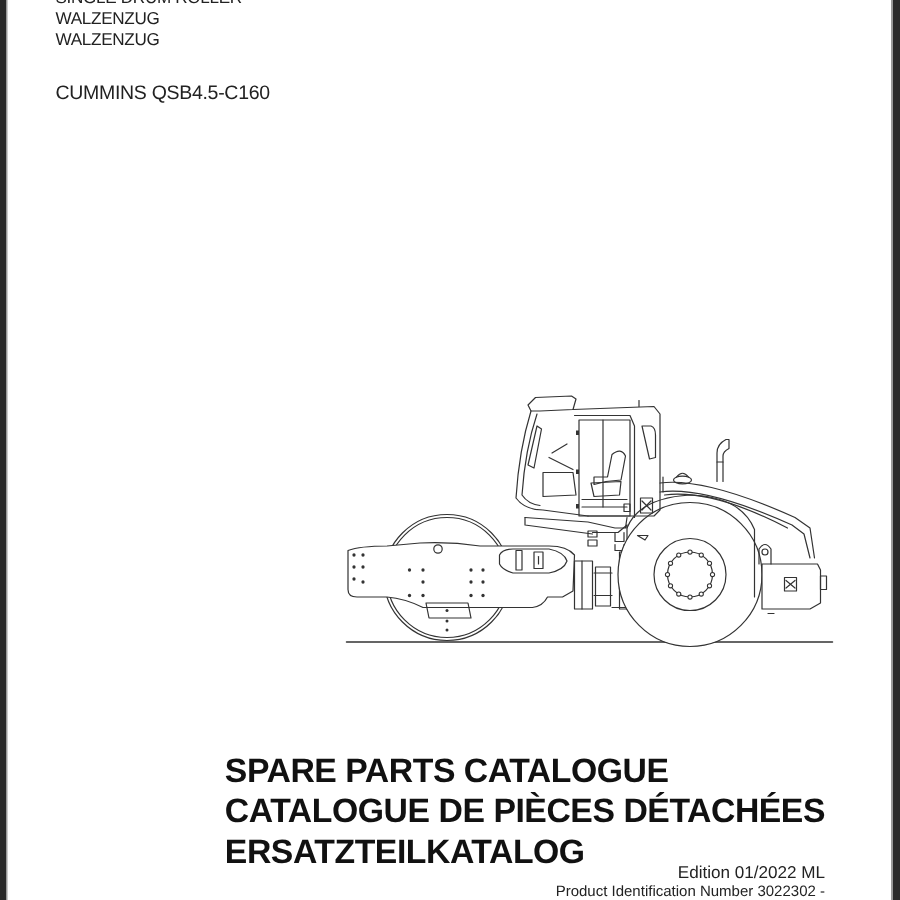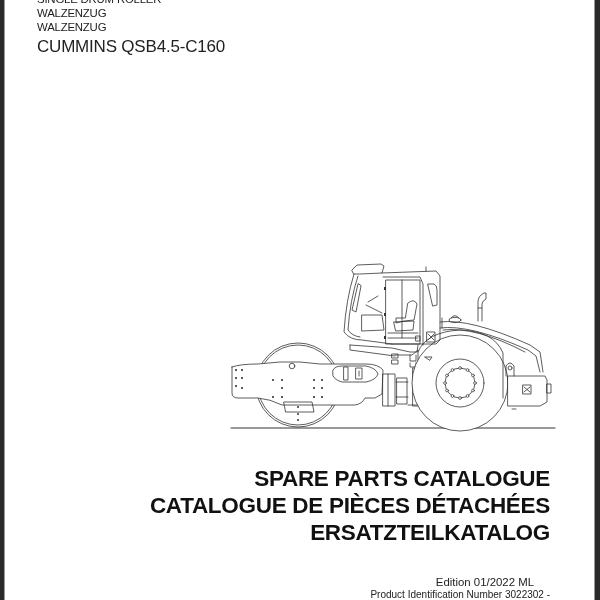--- a/index.html
+++ b/index.html
@@ -9,29 +9,29 @@
     font-family: "Liberation Sans", "DejaVu Sans", sans-serif;
     color: #1a1a1a;
   }
   .edge-left { position: absolute; left: 0; top: 0; width: 4px; height: 600px; background: #2a2a2a; }
   .edge-left::after { content: ""; position: absolute; right: -1px; top: 0; width: 1px; height: 600px; background: #9a9a9a; }
   .edge-right { position: absolute; right: 0; top: 0; width: 5px; height: 600px; background: #2a2a2a; }
   .edge-right::before { content: ""; position: absolute; left: -1px; top: 0; width: 1px; height: 600px; background: #9a9a9a; }
 
   .header-block { position: absolute; left: 37px; top: -8px; font-size: 11.4px; line-height: 14px; color: #222; }
   .header-block .line { display: block; white-space: nowrap; letter-spacing: -0.2px; }
-  .engine-block { position: absolute; left: 37px; top: 40px; font-size: 17px; line-height: 14px; color: #222; }
+  .engine-block { position: absolute; left: 37px; top: 55px; font-size: 13px; line-height: 14px; color: #222; }
   .engine-block .line { display: block; white-space: nowrap; letter-spacing: -0.2px; }
 
   .illustration { position: absolute; left: 220px; top: 250px; width: 340px; height: 190px; }
 
-  .titles { position: absolute; right: 50px; top: 465px; text-align: right; }
+  .titles { position: absolute; right: 50px; top: 500px; text-align: left; }
   .titles .t { display: block; font-weight: bold; font-size: 22.5px; line-height: 27px; color: #111; white-space: nowrap; letter-spacing: -0.3px; }
 
-  .edition { position: absolute; right: 66px; top: 576px; font-size: 11.4px; color: #222; white-space: nowrap; text-align: right; padding-left: 42px; }
+  .edition { position: absolute; right: 50px; top: 576px; font-size: 11.4px; color: #222; white-space: nowrap; text-align: right; padding-left: 42px; }
   .pin { position: absolute; right: 50px; top: 589px; font-size: 10px; color: #222; white-space: nowrap; text-align: right; }
 </style>
 </head>
 <body>
 
 <div class="edge-left"></div>
 <div class="edge-right"></div>
 
 <div class="header-block">
   <span class="line">SINGLE DRUM ROLLER</span>

